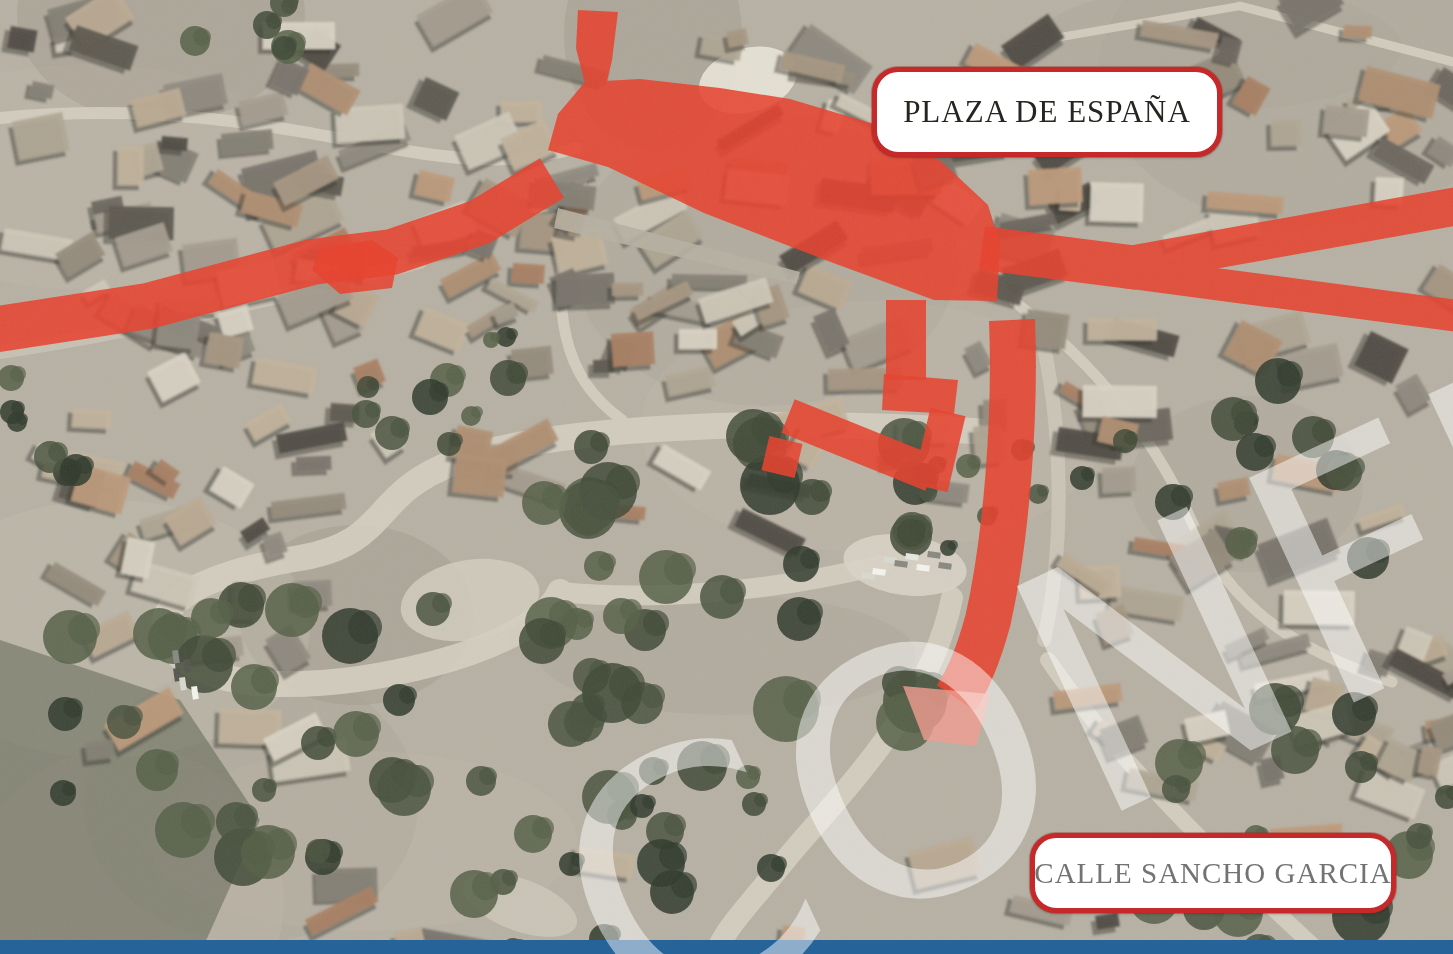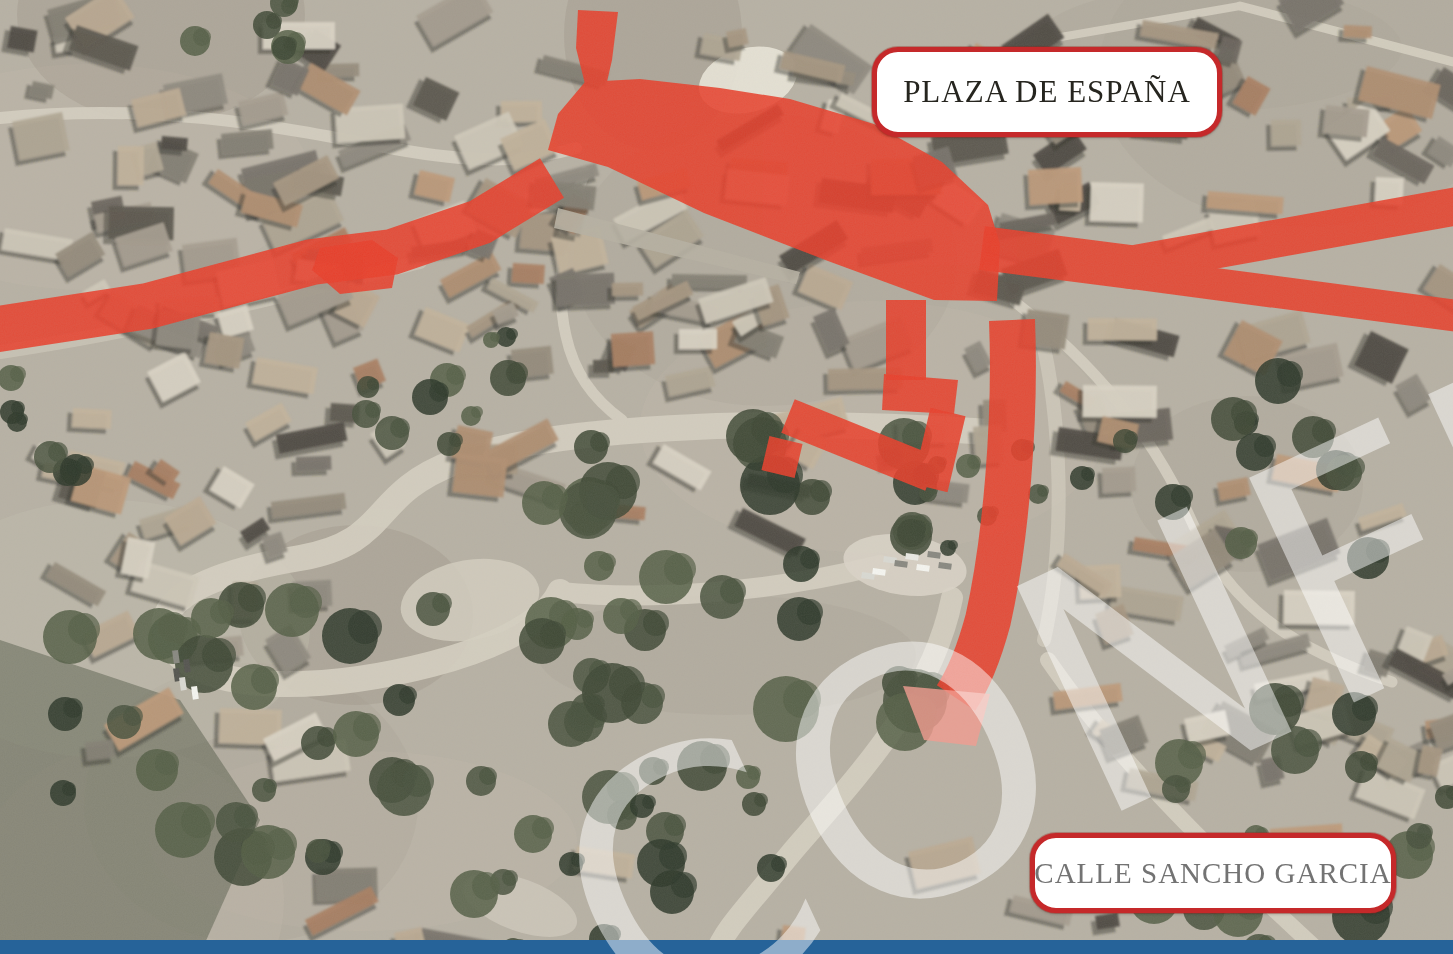--- a/index.html
+++ b/index.html
@@ -956,16 +956,16 @@
 
     <rect width="1453" height="954" filter="url(#grain)" opacity="0.16"></rect>
 
     <rect x="0" y="940" width="1453" height="14" fill="#266399"></rect>
 
     <g transform="translate(630,1040) rotate(-25)">
       <text x="0" y="0" font-family="DejaVu Sans, sans-serif" font-size="340" letter-spacing="2" opacity="0.48" fill="#ffffff">CONFI</text>
     </g>
   </svg>
 
-  <div id="label-plaza" class="map-label" style="border-color: rgb(197, 41, 42); background: rgb(255, 255, 255); color: rgb(38, 37, 31);">PLAZA DE ESPAÑA</div>
+  <div id="label-plaza" class="map-label" style="border-color: rgb(197, 41, 42); background: rgb(255, 255, 255); color: rgb(38, 37, 31); margin-top: 20px;">PLAZA DE ESPAÑA</div>
 
   <div id="label-calle" class="map-label" style="border-color: rgb(197, 41, 42); background: rgb(255, 255, 255); color: #737373; margin-top: 19px;">CALLE SANCHO GARCIA</div>
 </div>
 
 </body></html>

